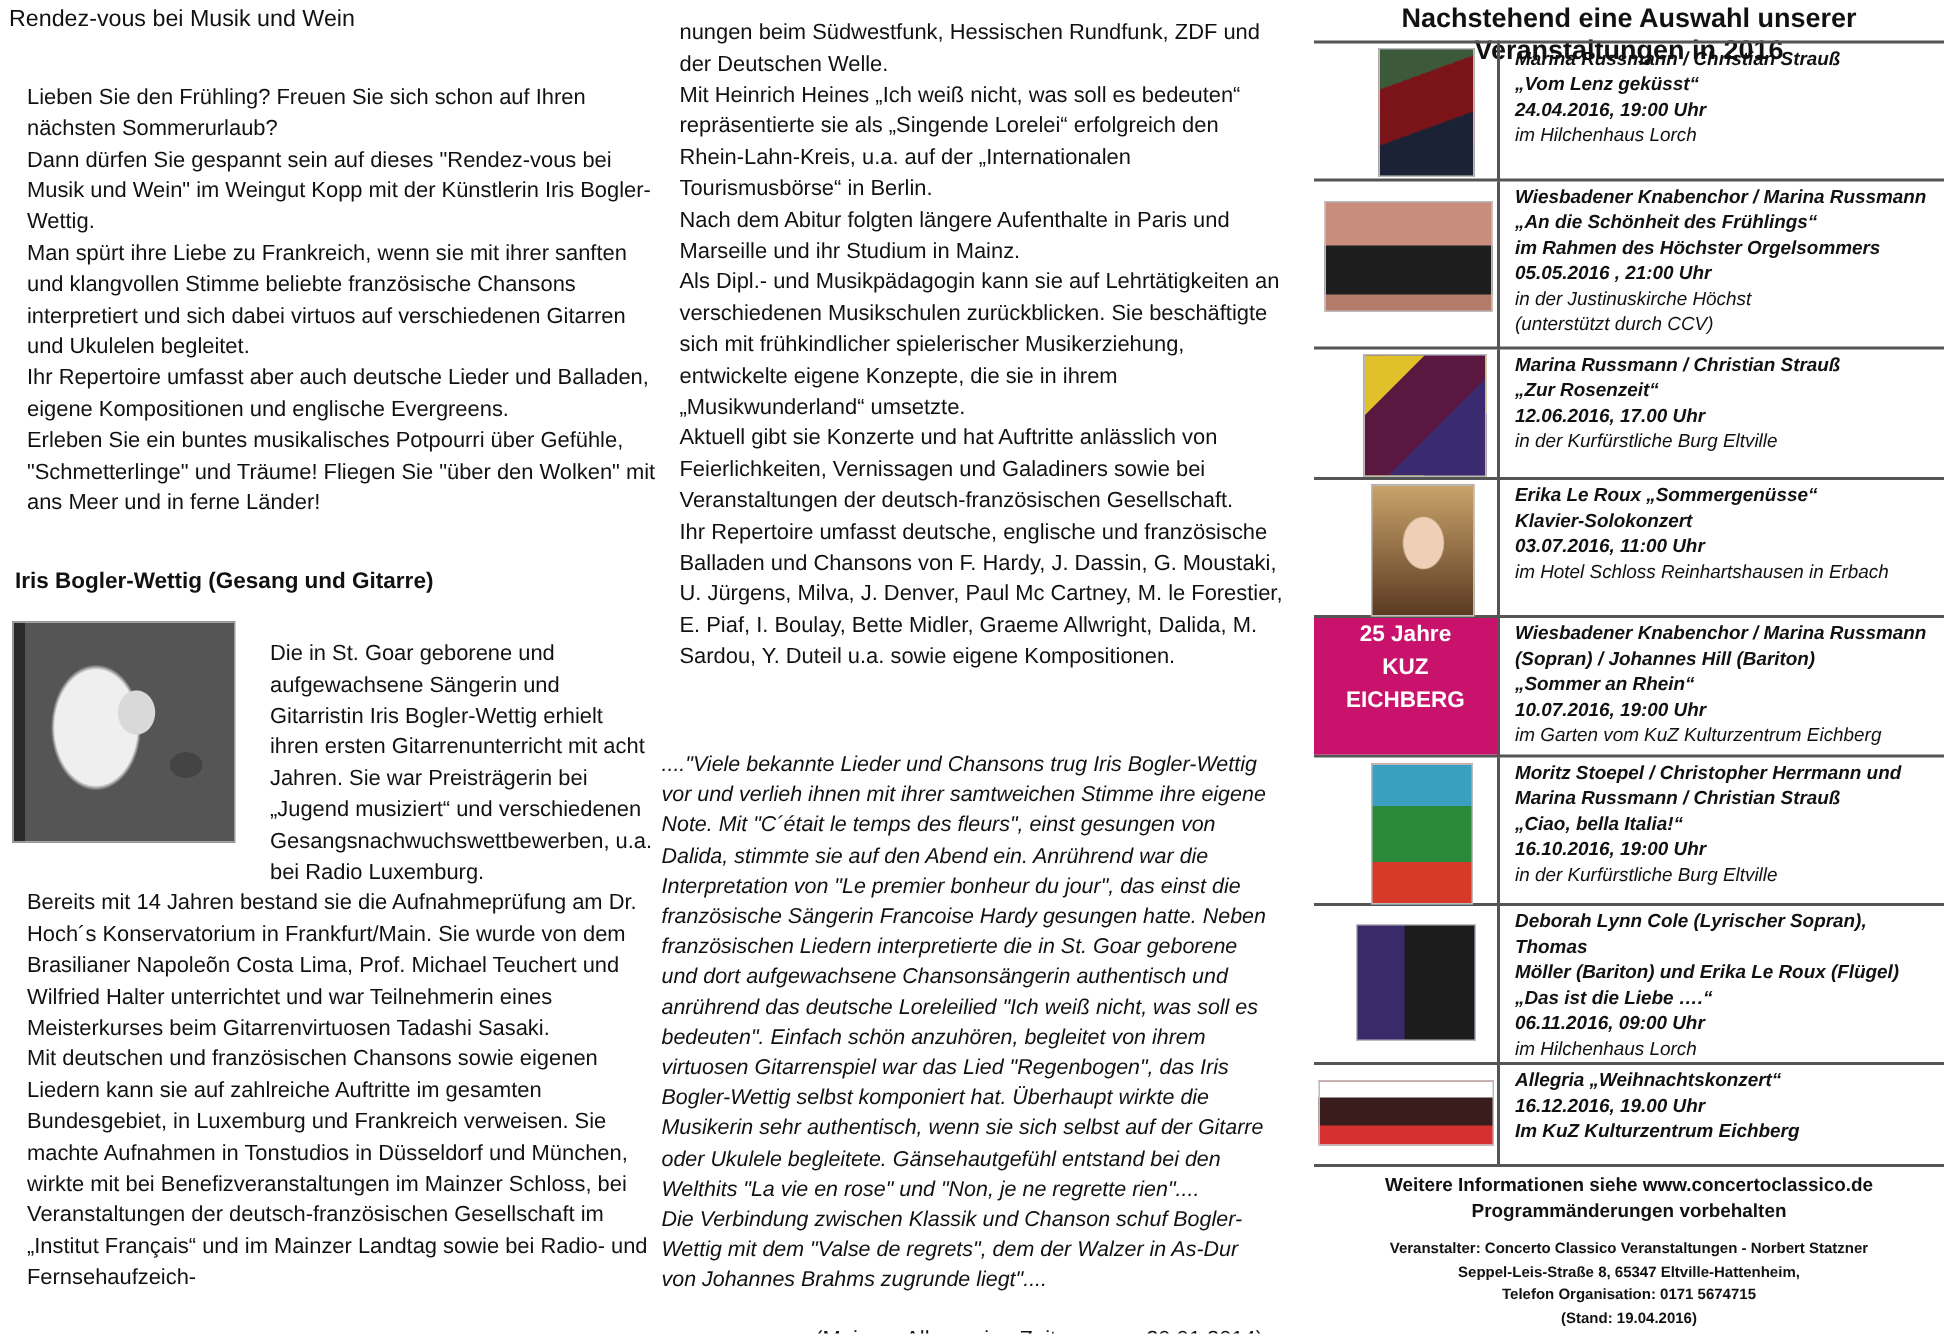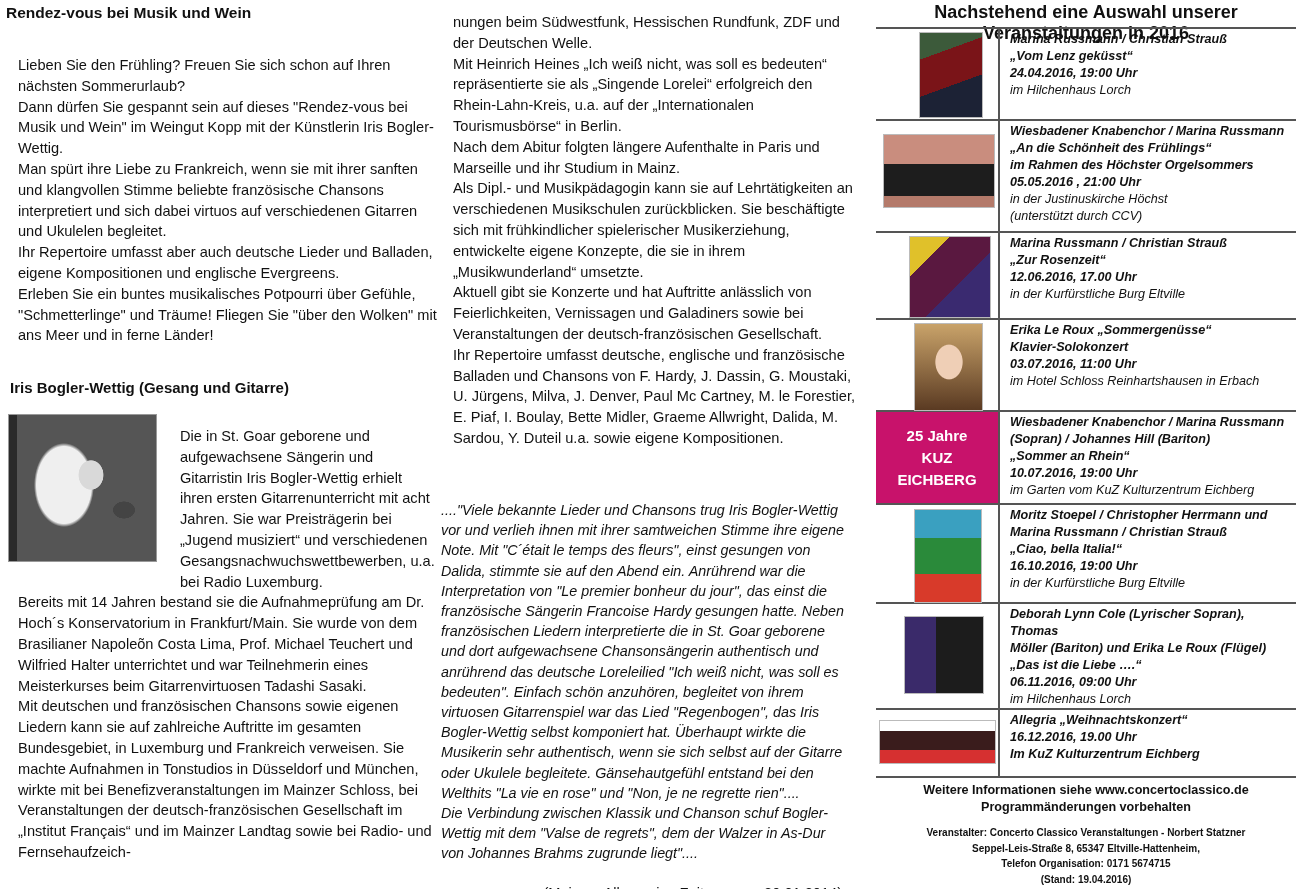--- a/index.html
+++ b/index.html
@@ -6,21 +6,21 @@
   body {
     width: 1300px; height: 889px; position: relative; overflow: hidden;
     font-family: "Liberation Sans", sans-serif; color: #111;
   }
   .col { position: absolute; top: 0; }
   .col1 { left: 6px; width: 420px; }
   .col2 { left: 441px; width: 405px; }
   .col3 { left: 876px; width: 420px; }
 
   .body-text { font-size: 14.6px; line-height: 20.8px; margin: 12px; }
-  .h1 { font-size: 15.5px; font-weight: bold; margin: 3px 0 0 0; line-height: 20px; }
+  .h1 { font-size: 15.5px; font-weight: normal; margin: 3px 0 0 0; line-height: 20px; }
   .h2 { font-size: 15px; font-weight: bold; margin: 4px; line-height: 20px; }
   .para { display: block; }
 
   .intro { position: absolute; top: 43px; left: 0; width: 420px; }
   .heading-bio { position: absolute; top: 374px; left: 0; }
   .photo-iris {
     position: absolute; top: 414px; left: 2px; width: 147px; height: 146px;
     background:
       radial-gradient(ellipse 18px 14px at 115px 95px, #444 0 60%, transparent 62%),
       radial-gradient(ellipse 22px 26px at 82px 60px, #d9d9d9 0 55%, transparent 58%),
@@ -39,21 +39,21 @@
   .events-table { position: absolute; top: 27px; left: 0; width: 420px; border-collapse: collapse; }
   .events-table td { border-top: 2px solid #555; border-bottom: 2px solid #555; padding: 0; vertical-align: top; }
   .events-table td.img-cell { width: 122px; border-right: 2px solid #555; position: relative; }
   .events-table td.txt-cell { padding: 2px 0 0 10px; font-size: 12.6px; line-height: 17px; font-style: italic; }
   .ev-line { display: block; }
   .ev-line.b { font-weight: bold; }
   .thumb { position: absolute; border: 1px solid #bbb; }
   .kuz-badge {
     position: absolute; top: 0; left: 0; width: 122px; height: 100%;
     background: #c8126b; color: #fff; font-weight: bold; font-size: 15px;
-    text-align: center; display: flex; flex-direction: column; justify-content: center; line-height: 22px;
+    text-align: center; display: flex; flex-direction: column; line-height: 22px;
   }
   .footer-info { position: absolute; top: 782px; left: 0; width: 420px; text-align: center; font-weight: bold; font-size: 12.6px; line-height: 17px; }
   .footer-org { position: absolute; top: 825px; left: 0; width: 420px; text-align: center; font-weight: bold; font-size: 10px; line-height: 15.5px; }
 </style>
 </head>
 <body>
 
 <div class="col col1">
   <h1 class="h1">Rendez-vous bei Musik und Wein</h1>
   <div class="intro body-text">

